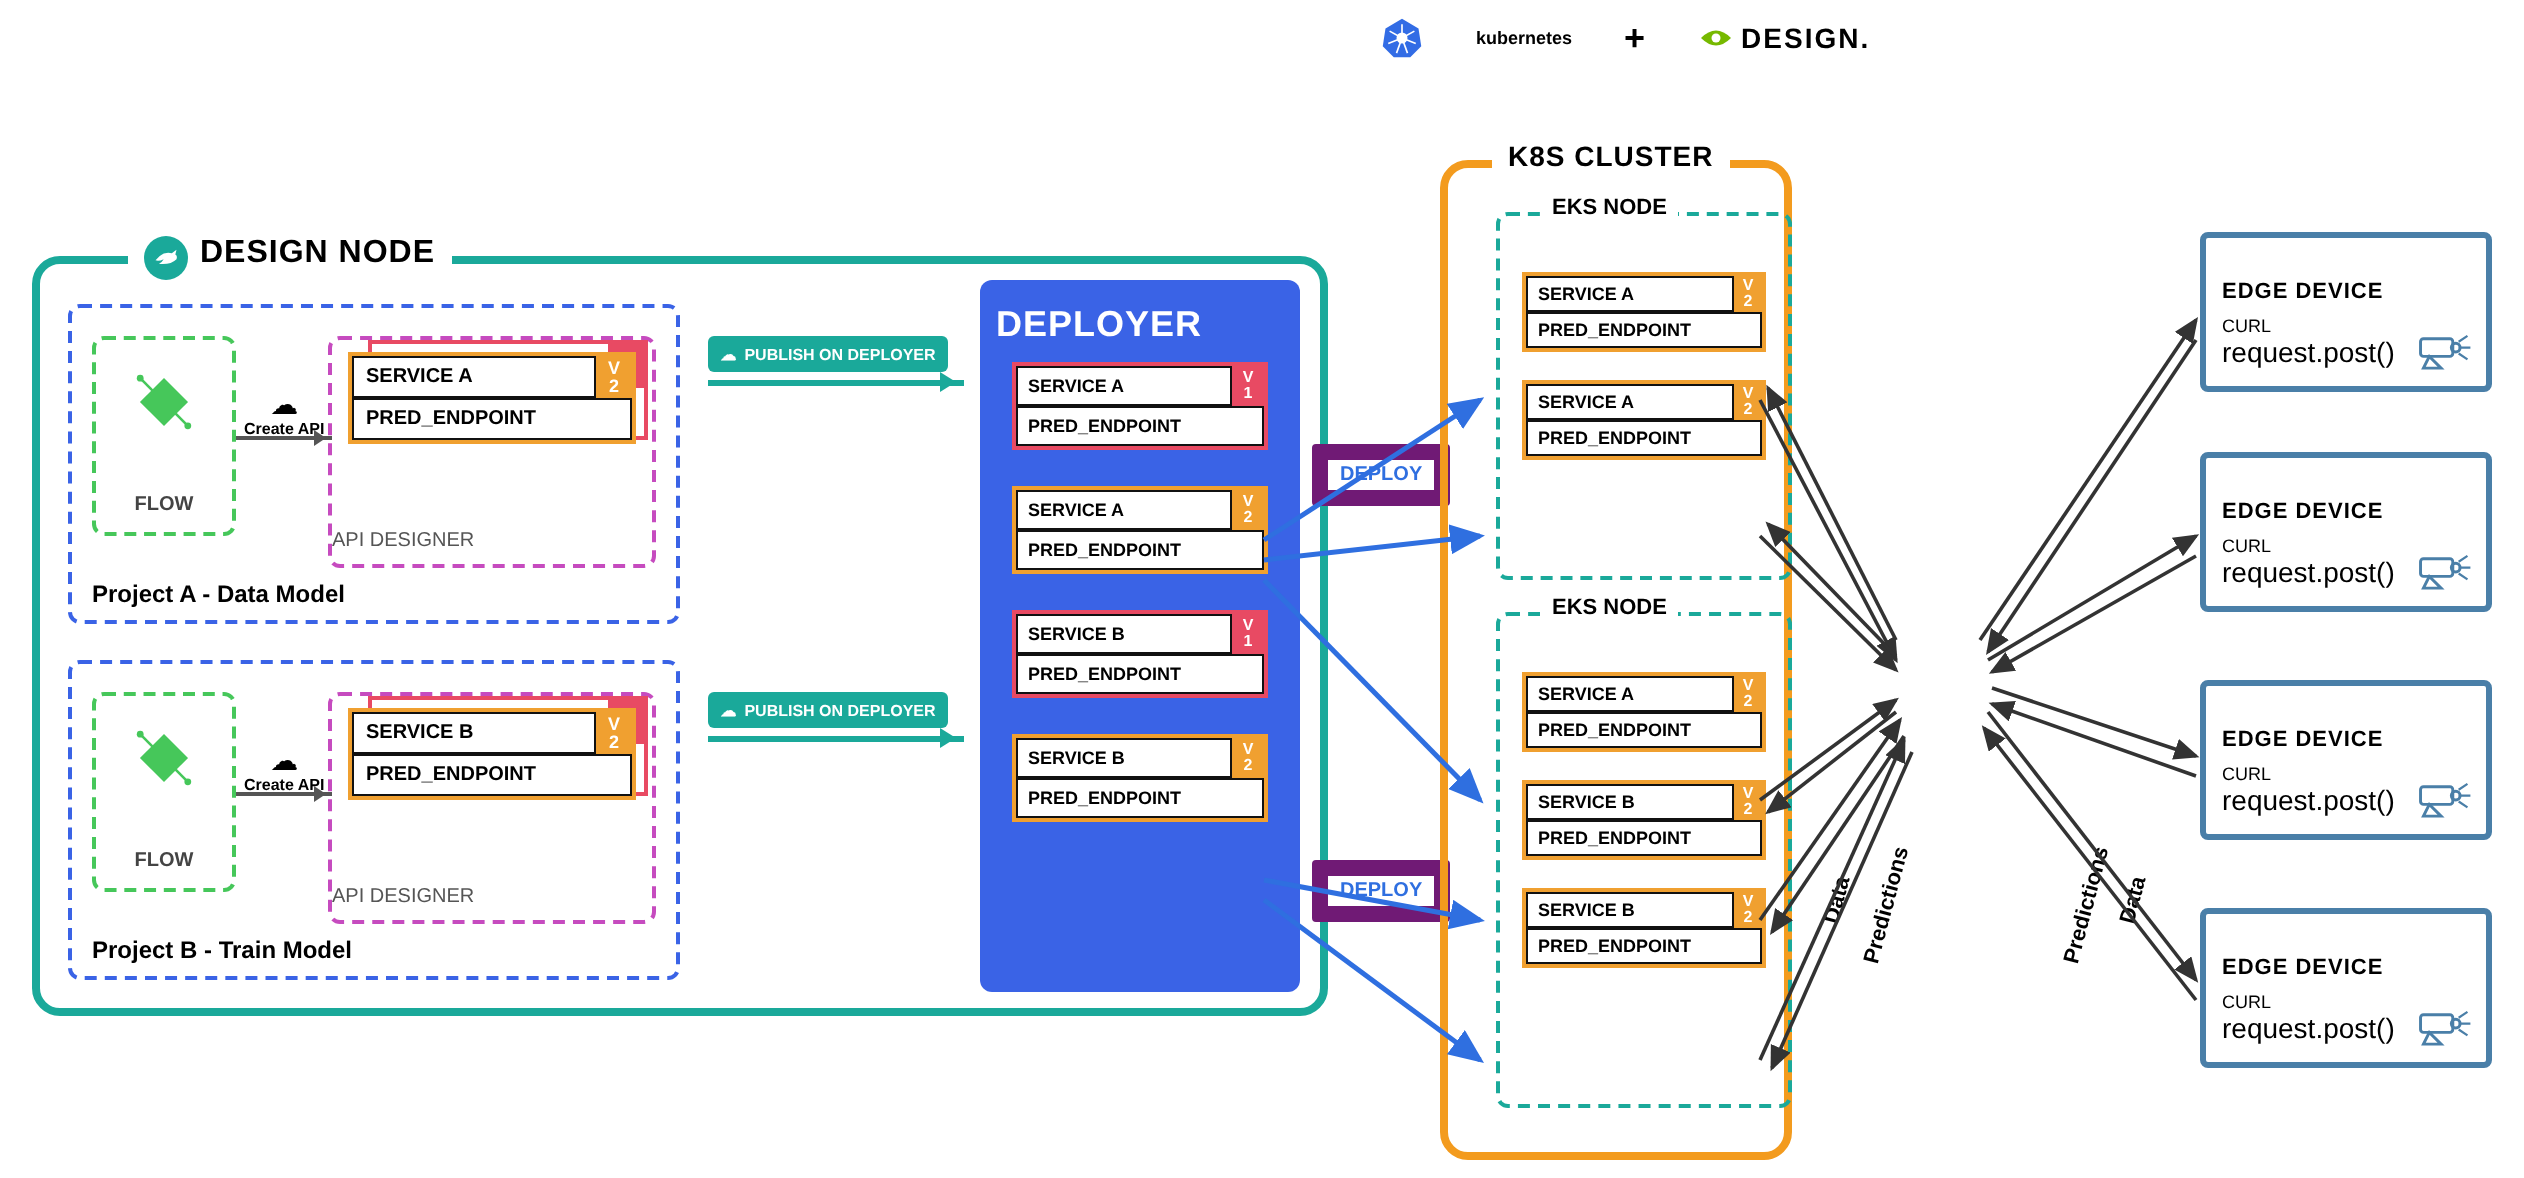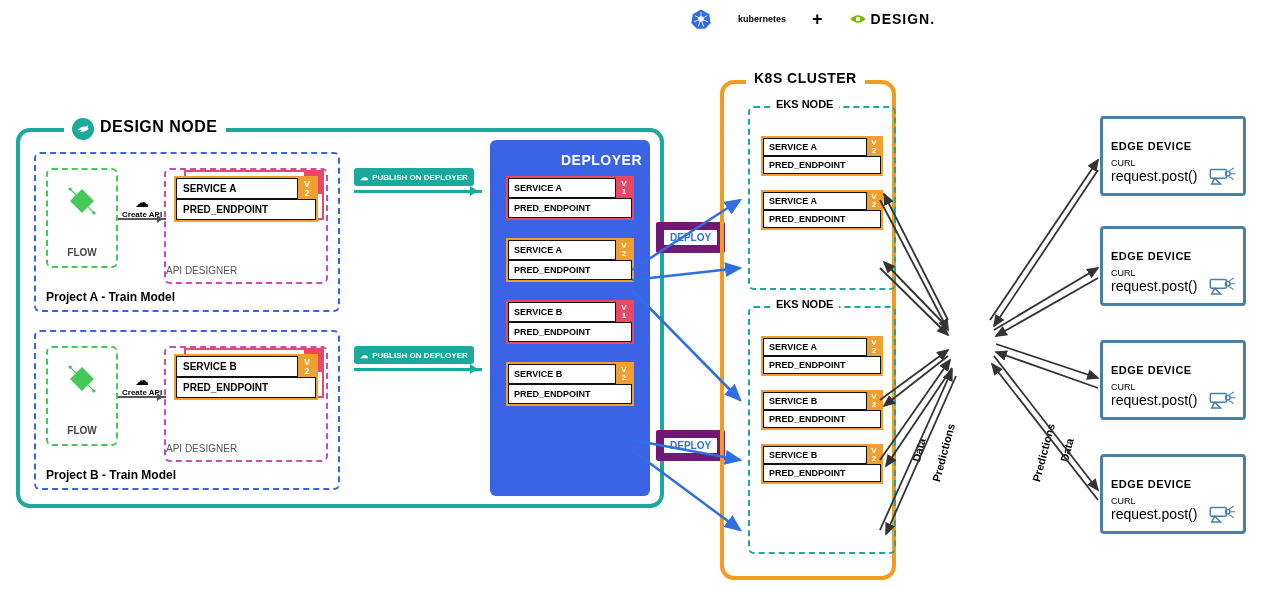--- a/index.html
+++ b/index.html
@@ -50,21 +50,21 @@
 .publish{position:absolute;width:120px;height:18px;border-radius:3px;background:#1aa99a;color:#fff;font-size:8px;font-weight:bold;display:flex;align-items:center;justify-content:center;gap:4px;left:334px}
 .pubA{top:36px}
 .pubB{top:214px}
 .pub-arrow-line{position:absolute;height:3px;background:#1aa99a;left:334px;width:128px}
 .palA{top:58px}
 .palB{top:236px}
 .pub-arrow-line:after{content:"";position:absolute;right:-1px;top:-4px;border:5px solid transparent;border-left:8px solid #1aa99a}
 
 
 .deployer{position:absolute;left:470px;top:8px;width:160px;height:356px;background:#3a63e6;border-radius:6px;padding:8px}
-.deployer h3{color:#fff;font-size:14px;font-weight:900;text-align:right;margin:4px 0 8px;letter-spacing:.5px}
+.deployer h3{color:#fff;font-size:18px;font-weight:900;text-align:left;margin:4px 0 8px;letter-spacing:.5px}
 .dcard{width:128px;margin:0 auto 18px;background:#fff}
 .dcard.red{border:2px solid #e84a63}
 .dcard.org{border:2px solid #f0a030}
 .dcard .hdr{display:flex}
 .dcard .name{flex:1;background:#fff;border:1px solid #111;font-size:9px;font-weight:bold;padding:4px 5px}
 .dcard .ver{width:16px;color:#fff;font-size:8px;font-weight:bold;display:flex;flex-direction:column;align-items:center;justify-content:center;line-height:.95}
 .dcard.red .ver{background:#e84a63}
 .dcard.org .ver{background:#f0a030}
 .dcard .ep{background:#fff;border:1px solid #111;font-size:9px;font-weight:bold;padding:4px 5px}
 
@@ -171,21 +171,21 @@
               <div class="ver">
                   <span>V</span>
                   <span>2</span>
                 </div>
             </div>
             <div class="ep">PRED_ENDPOINT</div>
           </div>
         </div>
         <div class="api-lbl">API DESIGNER</div>
       </div>
-      <div class="project-label">Project A - Train Model</div>
+      <div class="project-label">Project A - Data Model</div>
     </div>
 
     <div class="project projectB">
       <div class="flow-box">
         <svg class="flow-ic" viewBox="0 0 40 40">
             <rect x="10" y="10" width="20" height="20" fill="#46c75a" transform="rotate(45 20 20)"></rect>
             <circle cx="6" cy="6" r="2" fill="#46c75a"></circle>
             <circle cx="34" cy="34" r="2" fill="#46c75a"></circle>
             <line x1="6" y1="6" x2="14" y2="14" stroke="#46c75a" stroke-width="1.5"></line>
             <line x1="26" y1="26" x2="34" y2="34" stroke="#46c75a" stroke-width="1.5"></line>

